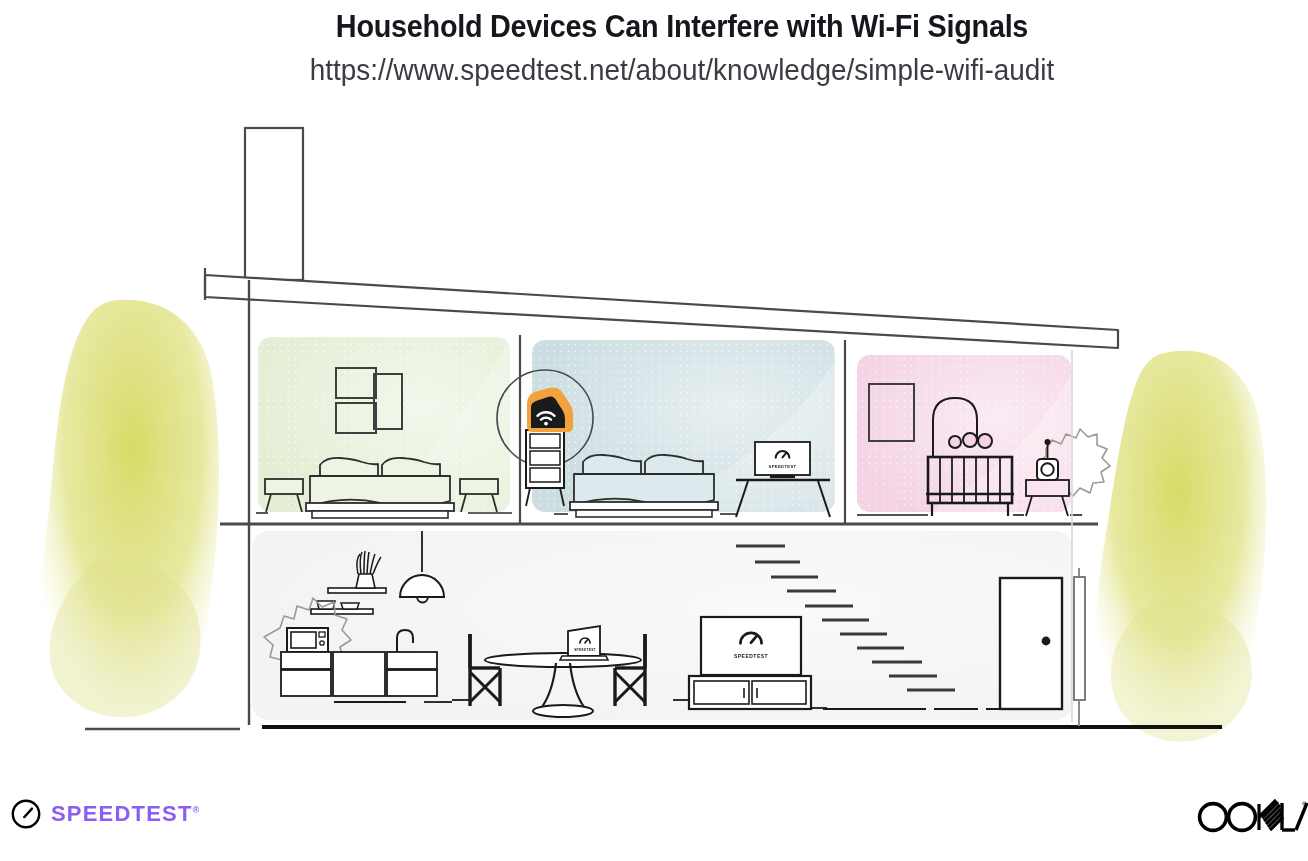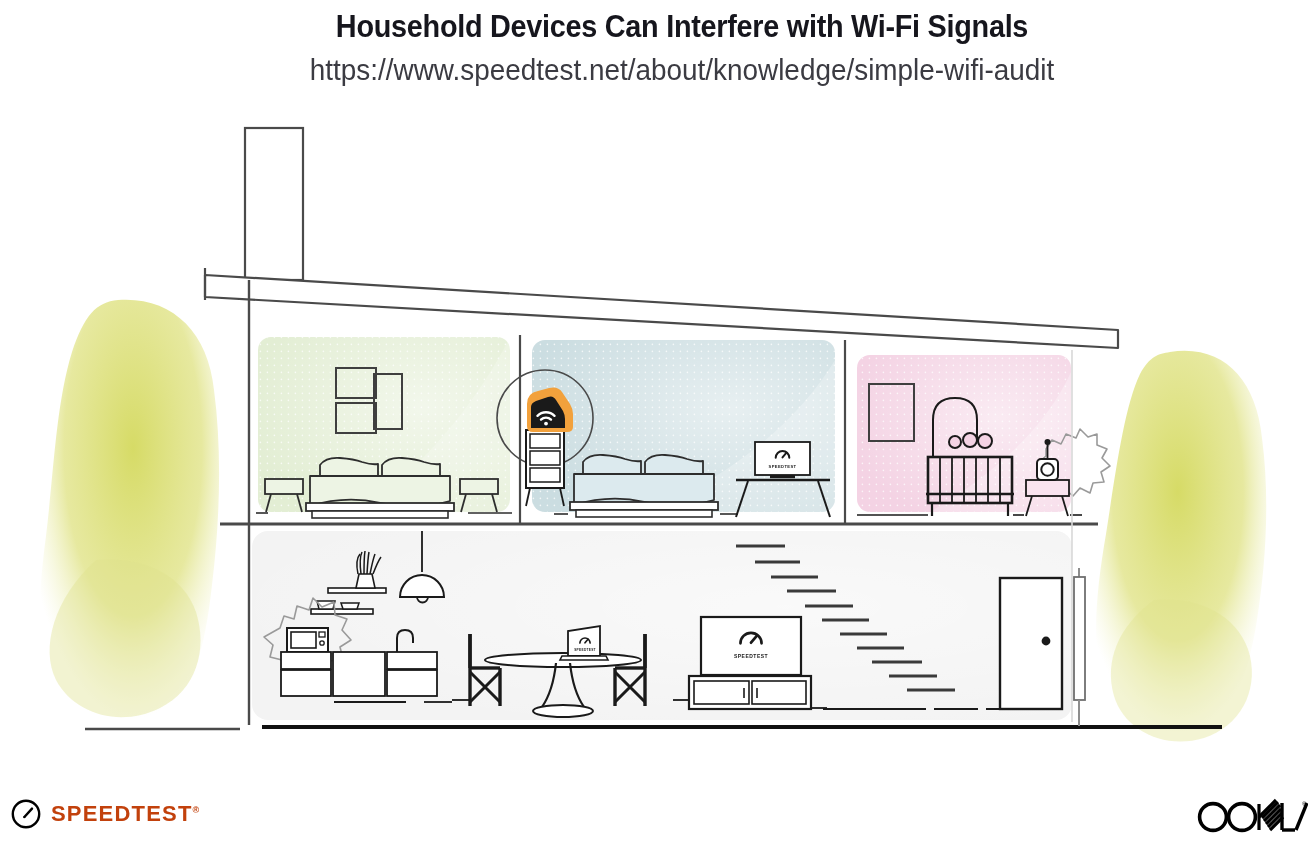--- a/index.html
+++ b/index.html
@@ -33,21 +33,21 @@
   }
 
   
   .scene{position:absolute;top:0;left:0;width:1308px;height:861px;}
   svg.scene-svg{position:absolute;top:0;left:0;}
 
   
   .footer-left{position:absolute;left:10px;top:798px;display:flex;align-items:center;gap:9px;}
   .st-word{
     font-family:"Liberation Sans", sans-serif;
-    font-weight:bold;font-size:22px;letter-spacing:1.2px;color:#c2410c;
+    font-weight:bold;font-size:22px;letter-spacing:1.2px;color:#8b5cf6;
     position:relative;
   }
   .st-tm{font-size:9px;vertical-align:super;letter-spacing:0;}
   .footer-right{position:absolute;left:1196px;top:793px;}
 </style>
 </head>
 <body>
 
 <div id="root">
 

